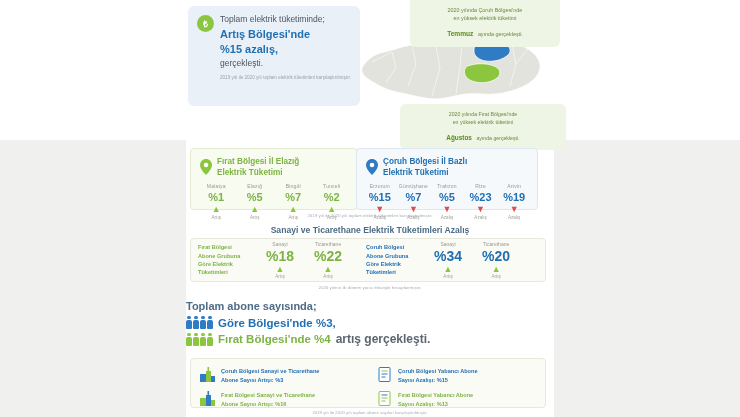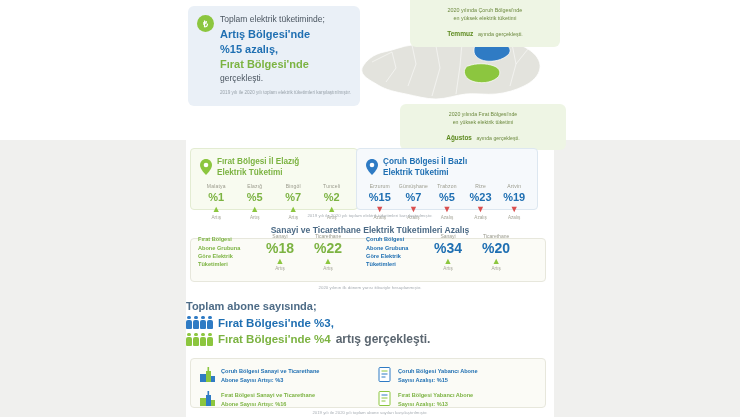--- a/index.html
+++ b/index.html
@@ -99,21 +99,21 @@
 
   .card-note {
     position:absolute; font-size:4.4px; color:#a8aeb4; text-align:center; width:100%;
   }
 
   
   .section-title {
     position:absolute; width:100%; text-align:center;
     font-size:8.6px; font-weight:bold; color:#4d6b86;
   }
-  .wide-card { position:absolute; background:#fbfbf6; border:1px solid #e7e7dc; border-radius:4px; display:flex;align-items:flex-end; }
+  .wide-card { position:absolute; background:#fbfbf6; border:1px solid #e7e7dc; border-radius:4px; display:flex; }
   .wc-seg { display:flex; align-items:center; padding:6px 7px; }
   .wc-label { font-size:5.6px; font-weight:bold; line-height:1.5; width:58px; }
   .wc-label.green { color:#7cb342; }
   .wc-label.blue { color:#1f6fb2; }
   .wc-metric { text-align:center; padding:4px 10px; }
   .wc-metric .label { font-size:5px; color:#9a9a8c; }
   .wc-metric .value { font-size:14px; font-weight:bold; margin-top:1px; }
   .wc-metric .value.green { color:#7cb342; }
   .wc-metric .value.blue { color:#1f6fb2; }
   .wc-metric .arrow { font-size:9px; line-height:1; margin-top:1px; }
@@ -171,21 +171,20 @@
       </g>
     </svg>
   </div>
 
   <div class="callout" id="callout-main">
     <div class="coin">₺</div>
     <div class="callout-text">
       <span class="lead">Toplam elektrik tüketiminde;</span>
       <span class="hl-blue">Artış Bölgesi'nde</span>
       <span class="hl-blue">%15 azalış,</span>
-      <span class="hl-green">Fırat Bölgesi'nde</span>
       <span style="font-size:8.5px;color:#4a5560;">gerçekleşti.</span>
       <div class="footnote">2019 yılı ile 2020 yılı toplam elektrik tüketimleri karşılaştırılmıştır.</div>
     </div>
   </div>
 
   <div class="callout green" id="callout-top-right">
     <div class="small">2020 yılında Çoruh Bölgesi'nde</div>
     <div class="small">en yüksek elektrik tüketimi</div>
     <div><span class="mid">Temmuz</span>
       <span class="small">ayında gerçekleşti.</span></div>
@@ -349,21 +348,21 @@
           </div>
         <div class="person">
             <div class="head" style="background:#2f7bc4;"></div>
             <div class="body" style="background:#2f7bc4;"></div>
           </div>
         <div class="person">
             <div class="head" style="background:#2f7bc4;"></div>
             <div class="body" style="background:#2f7bc4;"></div>
           </div>
       </div>
-      <div class="abone-text blue">Fırat Bölgesi'nde %3,</div>
+      <div class="abone-text blue">Göre Bölgesi'nde %3,</div>
     </div>
     <div class="abone-line">
       <div class="people">
         <div class="person">
             <div class="head" style="background:#8cc63f;"></div>
             <div class="body" style="background:#8cc63f;"></div>
           </div>
         <div class="person">
             <div class="head" style="background:#8cc63f;"></div>
             <div class="body" style="background:#8cc63f;"></div>

